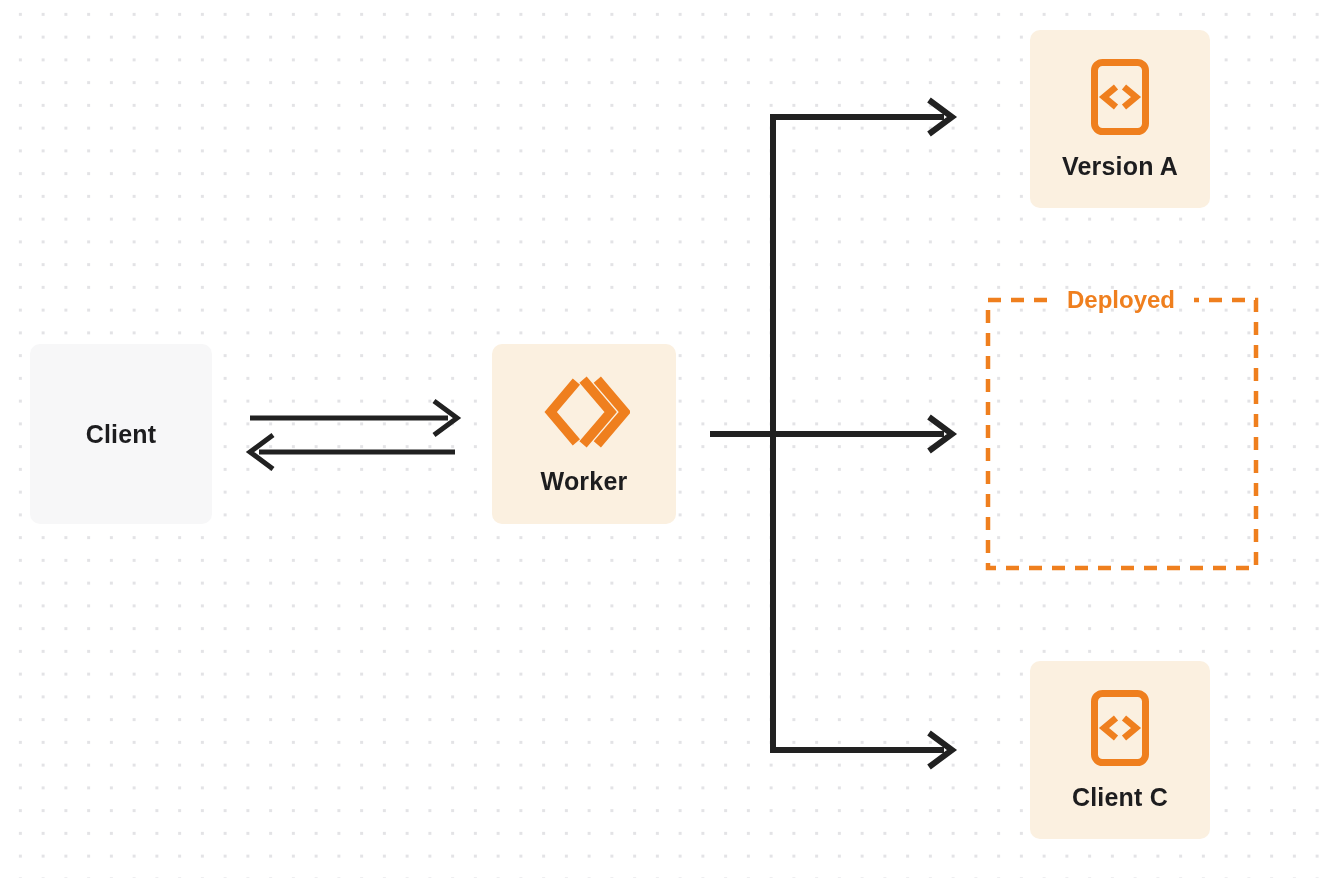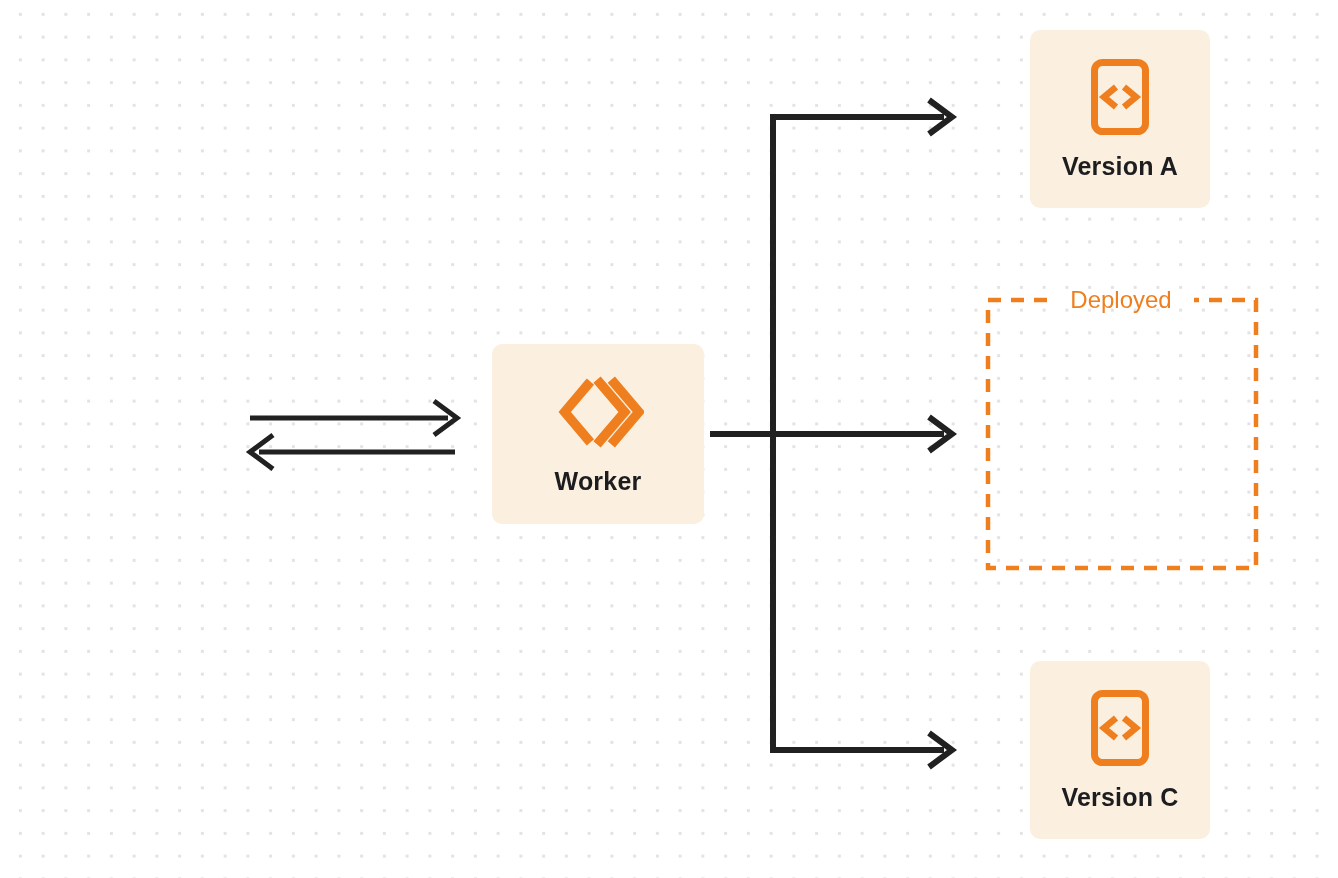--- a/index.html
+++ b/index.html
@@ -40,39 +40,39 @@
     color: #1d1d1f;
     letter-spacing: 0.2px;
   }
   .client {
     left: 30px; top: 344px;
     width: 182px; height: 180px;
     background: #f7f7f8;
   }
   .worker {
     left: 492px; top: 344px;
-    width: 212px; height: 180px;
+    width: 184px; height: 180px;
     background: #fbf0e0;
     gap: 16px;
   }
   .version {
     left: 1030px;
     width: 180px; height: 178px;
     background: #fbf0e0;
     gap: 16px;
   }
   .version-a { top: 30px; }
   .version-b { top: 345px; }
   .version-c { top: 661px; }
   .deployed-label {
     position: absolute;
     left: 1121px;
     top: 286px;
     transform: translateX(-50%);
-    font-weight: 400;
+    font-weight: 700;
     font-size: 24px;
     color: #ef7f1e;
     white-space: nowrap;
   }
   .traffic-label {
     position: absolute;
     left: 786px;
     top: 351px;
     width: 142px;
     text-align: center;
@@ -118,20 +118,23 @@
       <path d="M710 434 H944"></path>
       <path d="M929 417 L952 434 L929 451"></path>
     </g>
     <g stroke="#212121" stroke-width="6">
       <path d="M929 733 L952 750 L929 767"></path>
     </g>
 
     <path d="M1047 300 H988 V568 H1256 V300 H1194" stroke="#ef7f1e" stroke-width="4.5" stroke-dasharray="13 10"></path>
   </svg>
 
+  <div class="node client">
+    <span class="node-label">Client</span>
+  </div>
 
   <div class="node worker">
     <span class="icon-wrap">
       <svg width="92" height="78" viewBox="0 0 96 82" fill="none" stroke="#ef7f1e" stroke-width="10" stroke-linejoin="miter">
         <path d="M40 9 L13 41 L40 73"></path>
         <path d="M47 7 L76 41 L47 75"></path>
         <path d="M62 7 L91 41 L62 75"></path>
       </svg>
     </span>
     <span class="node-label">Worker</span>
@@ -150,19 +153,19 @@
 
 
   <div class="node version version-c">
     <span class="icon-wrap">
       <svg width="60" height="78" viewBox="0 0 60 78" fill="none" stroke="#ef7f1e" stroke-linejoin="miter">
         <rect x="4.5" y="4.5" width="51" height="69" rx="8" stroke-width="7"></rect>
         <path d="M26 29 L14 39 L26 49" stroke-width="6.5"></path>
         <path d="M34 29 L46 39 L34 49" stroke-width="6.5"></path>
       </svg>
     </span>
-    <span class="node-label">Version C</span>
+    <span class="node-label">Client C</span>
   </div>
 
   <div class="deployed-label">Deployed</div>
 
 
 </div>
 
 </body></html>

